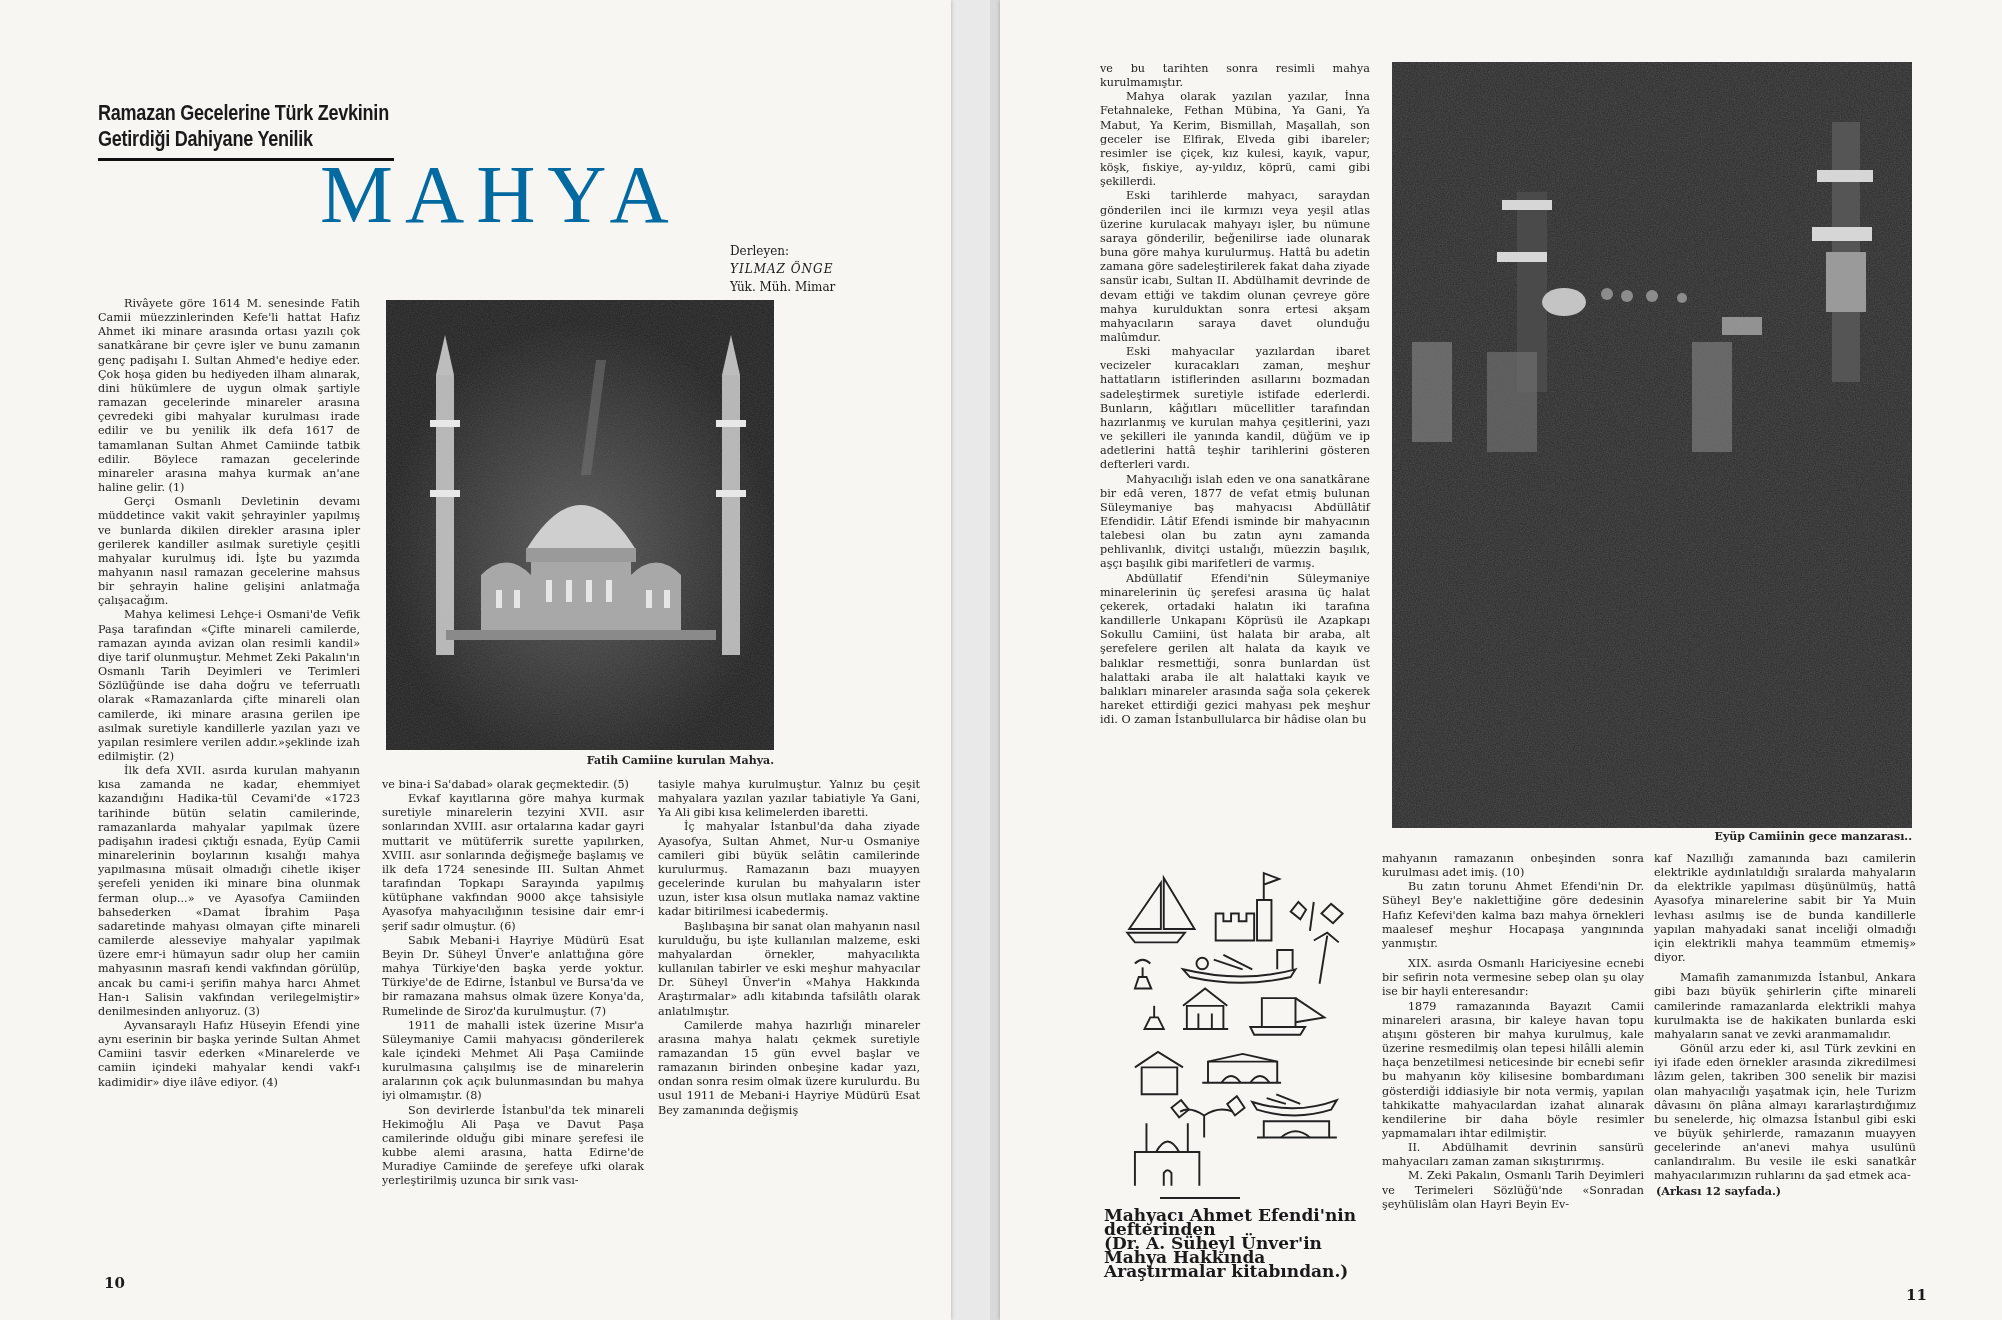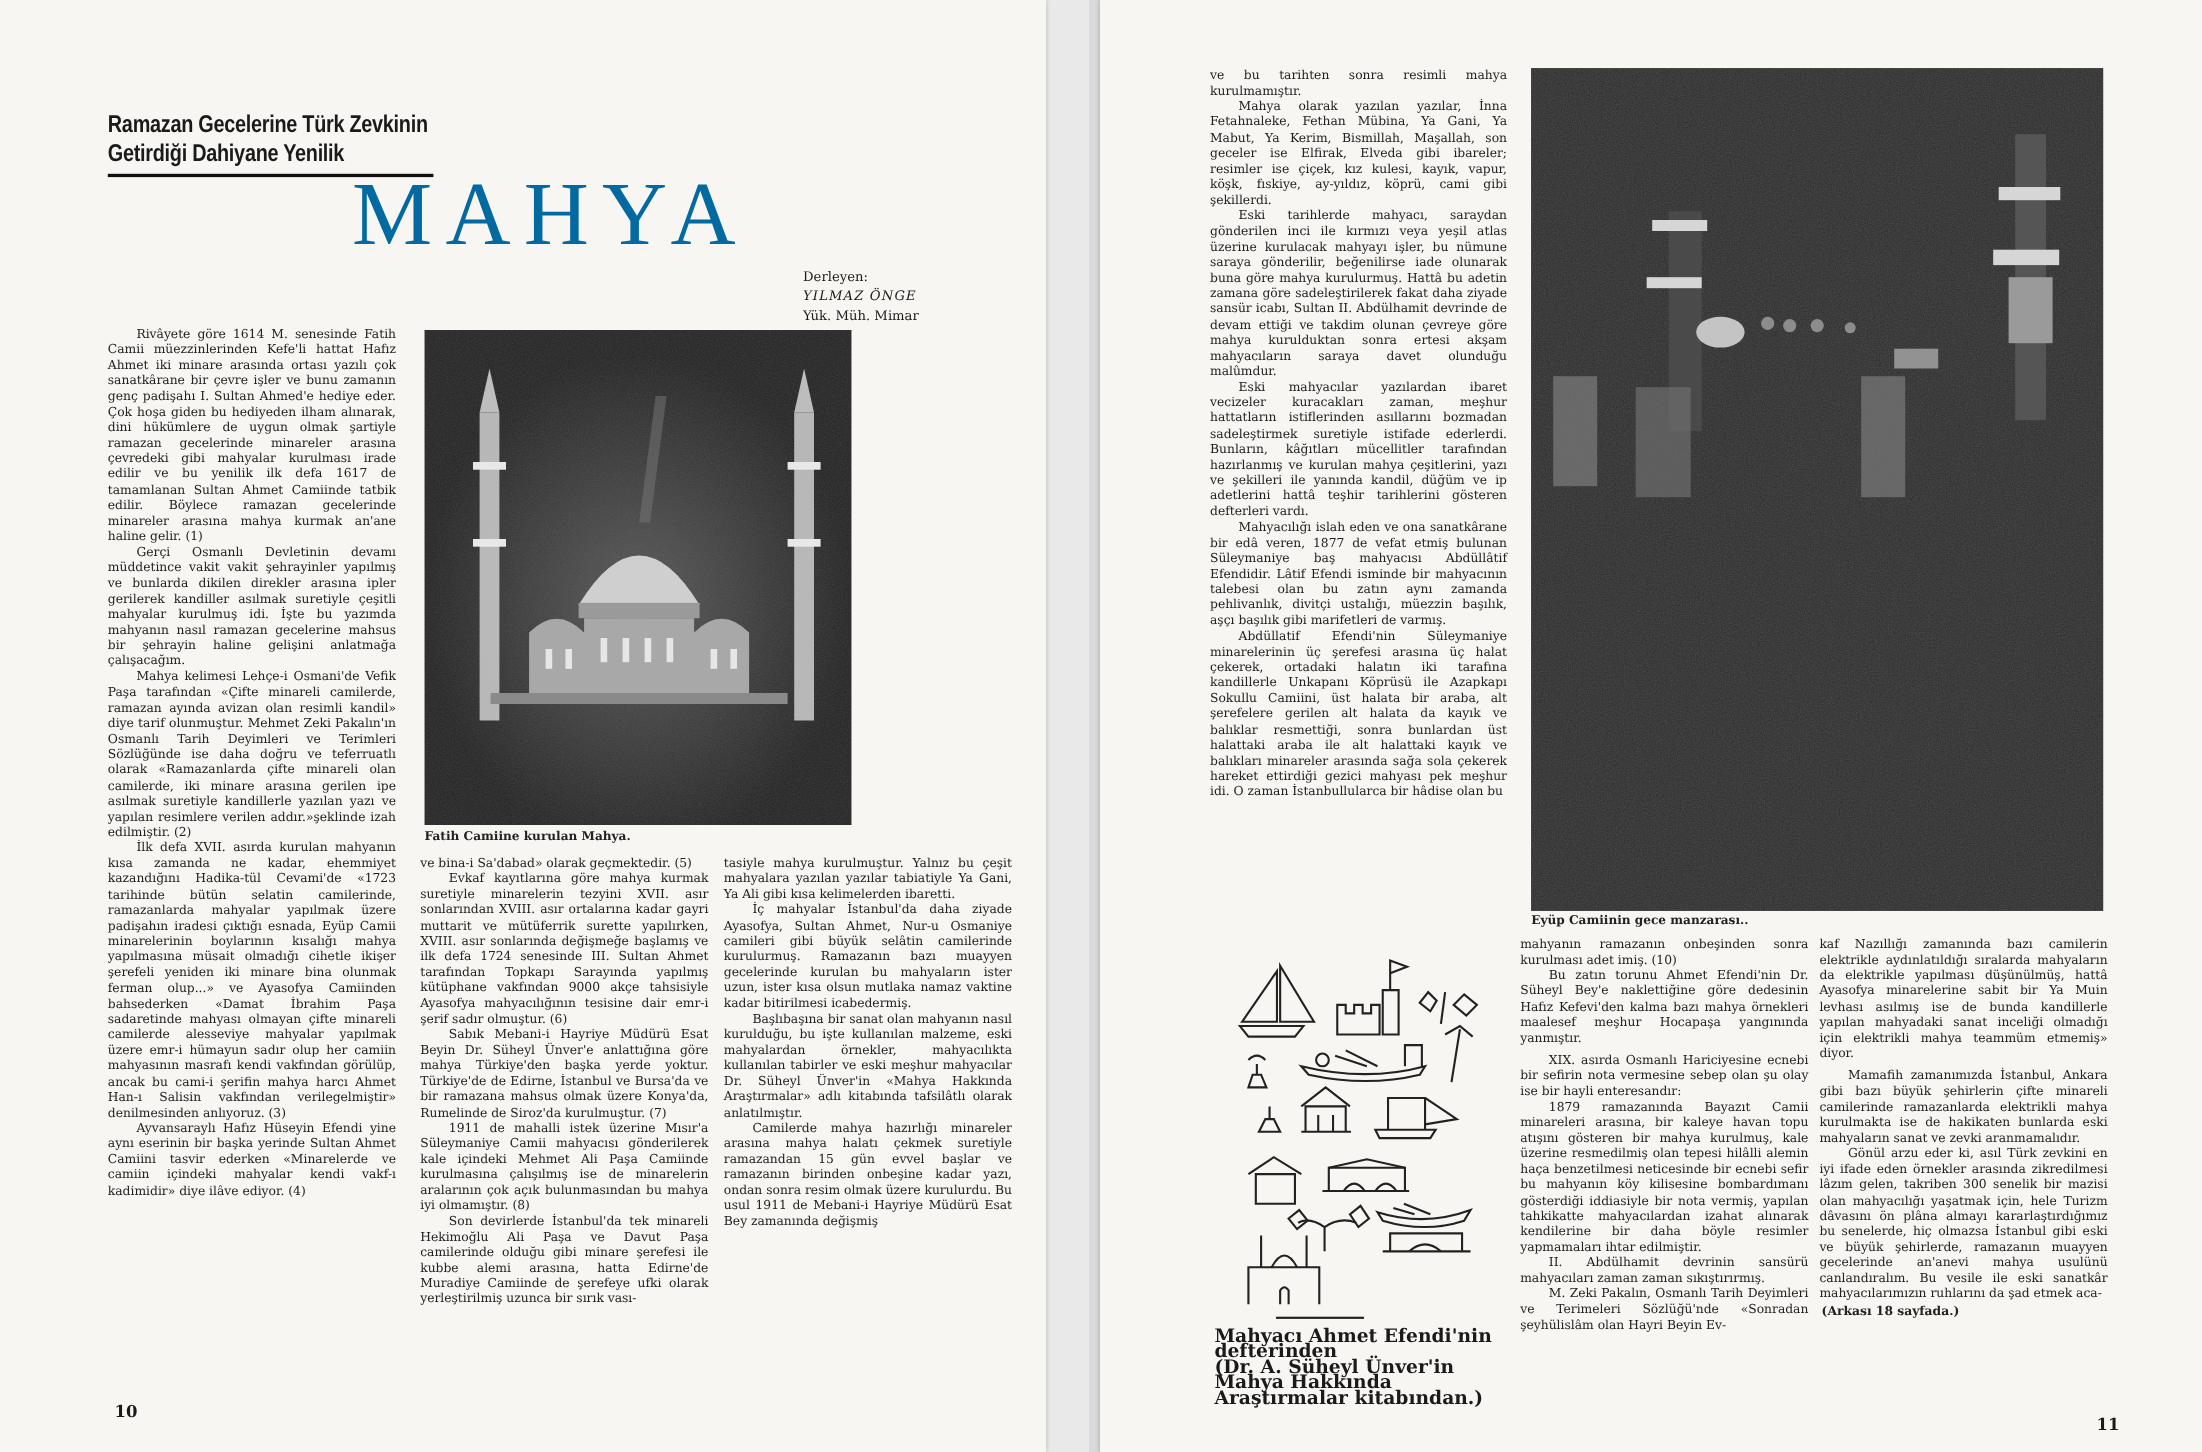--- a/index.html
+++ b/index.html
@@ -34,21 +34,21 @@
   .byline .name { font-style: italic; letter-spacing: 1px; }
 
   .col {
     position: absolute; font-family: "DejaVu Serif", serif;
     font-size: 11.2px; line-height: 14.15px; text-align: justify; color: #222;
   }
   .col p { margin: 0; text-indent: 26px; }
 
   .photo { position: absolute; overflow: hidden; background: #2a2a2a; }
   .photo svg { width: 100%; height: 100%; display: block; }
-  .caption { position: absolute; font-size: 11px; text-align: left; font-weight: bold; color: #222; }
+  .caption { position: absolute; font-size: 11px; text-align: right; font-weight: bold; color: #222; }
 
   .folio { position: absolute; font-size: 15px; font-weight: bold; }
   .sketches { position: absolute; }
   .sketch-caption { position: absolute; font-size: 17px; line-height: 14px; font-weight: bold; color: #1a1a1a; }
   .sketch-rule { position: absolute; height: 2px; background: #222; }
 </style>
 </head>
 <body>
 
 <div class="page" id="page-left">
@@ -265,16 +265,16 @@
     <p>Bu zatın torunu Ahmet Efendi'nin Dr. Süheyl Bey'e naklettiğine göre dedesinin Hafız Kefevi'den kalma bazı mahya örnekleri maalesef meşhur Hocapaşa yangınında yanmıştır.</p>
     <p style="margin-top:6px">XIX. asırda Osmanlı Hariciyesine ecnebi bir sefirin nota vermesine sebep olan şu olay ise bir hayli enteresandır:</p>
     <p>1879 ramazanında Bayazıt Camii minareleri arasına, bir kaleye havan topu atışını gösteren bir mahya kurulmuş, kale üzerine resmedilmiş olan tepesi hilâlli alemin haça benzetilmesi neticesinde bir ecnebi sefir bu mahyanın köy kilisesine bombardımanı gösterdiği iddiasiyle bir nota vermiş, yapılan tahkikatte mahyacılardan izahat alınarak kendilerine bir daha böyle resimler yapmamaları ihtar edilmiştir.</p>
     <p>II. Abdülhamit devrinin sansürü mahyacıları zaman zaman sıkıştırırmış.</p>
     <p>M. Zeki Pakalın, Osmanlı Tarih Deyimleri ve Terimeleri Sözlüğü'nde «Sonradan şeyhülislâm olan Hayri Beyin Ev-</p>
   </div>
   <div class="col" style="left:654px; top:852px; width:262px;">
     <p style="text-indent:0">kaf Nazıllığı zamanında bazı camilerin elektrikle aydınlatıldığı sıralarda mahyaların da elektrikle yapılması düşünülmüş, hattâ Ayasofya minarelerine sabit bir Ya Muin levhası asılmış ise de bunda kandillerle yapılan mahyadaki sanat inceliği olmadığı için elektrikli mahya teammüm etmemiş» diyor.</p>
     <p style="margin-top:6px">Mamafih zamanımızda İstanbul, Ankara gibi bazı büyük şehirlerin çifte minareli camilerinde ramazanlarda elektrikli mahya kurulmakta ise de hakikaten bunlarda eski mahyaların sanat ve zevki aranmamalıdır.</p>
     <p>Gönül arzu eder ki, asıl Türk zevkini en iyi ifade eden örnekler arasında zikredilmesi lâzım gelen, takriben 300 senelik bir mazisi olan mahyacılığı yaşatmak için, hele Turizm dâvasını ön plâna almayı kararlaştırdığımız bu senelerde, hiç olmazsa İstanbul gibi eski ve büyük şehirlerde, ramazanın muayyen gecelerinde an'anevi mahya usulünü canlandıralım. Bu vesile ile eski sanatkâr mahyacılarımızın ruhlarını da şad etmek aca-</p>
-    <p style="text-indent:2px; font-weight:bold;">(Arkası 18 sayfada.)</p>
+    <p style="text-indent:2px; font-weight:bold;">(Arkası 12 sayfada.)</p>
   </div>
   <div class="folio" style="left:906px; top:1286px;">11</div>
 </div>
 
 </body></html>

